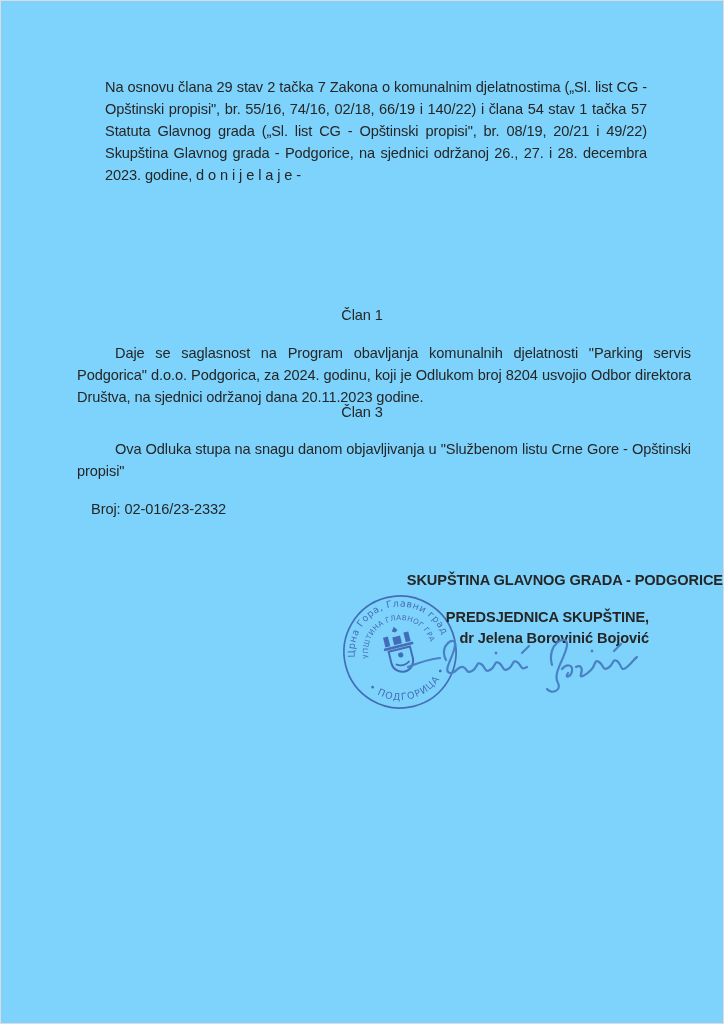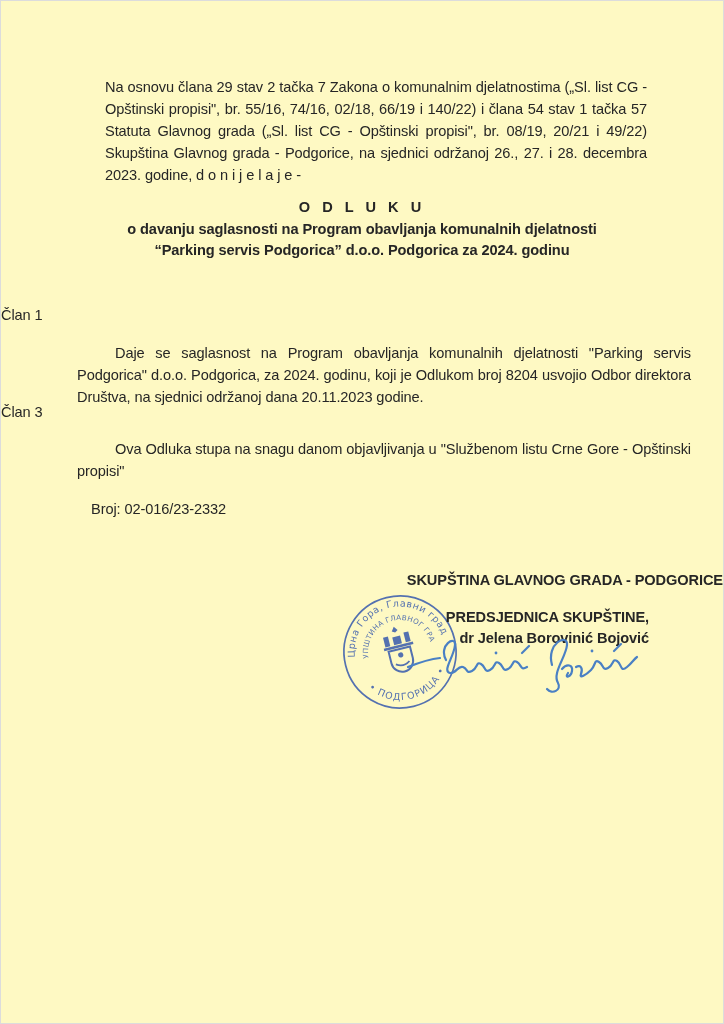--- a/index.html
+++ b/index.html
@@ -1,19 +1,19 @@
 <!DOCTYPE html>
 <html><head>
 <meta charset="utf-8">
 <style>
   html,body{margin:0;padding:0;background:#ffffff;}
   .page{
     position:relative;
     width:724px;height:1024px;
-    background:#fef9c3;
+    background:#7dd3fc;
     box-sizing:border-box;
     border:1px solid #dcdcdc;
     font-family:"Liberation Sans","DejaVu Sans",sans-serif;
     color:#262626;
     font-size:14.6px;
     line-height:22px;
     letter-spacing:-0.1px;
     overflow:hidden;
   }
   .abs{position:absolute;}
@@ -21,21 +21,21 @@
     top:60px;left:104px;right:76px;
     text-align:justify;
   }
   .heading-block{
     top:196px;left:0;right:0;
     text-align:center;
     font-weight:bold;
     line-height:21px;
   }
   .decision-title{letter-spacing:4px;margin-bottom:1px;}
-  .clan-heading{left:0;right:0;}
+  .clan-heading{left:0;right:0;text-align:center;}
   .clan-h1{top:303px;}
   .clan-h2{top:400px;}
   .clan-text{
     left:76px;right:32px;
     text-align:justify;
     text-indent:38px;
   }
   .clan-t1{top:326px;}
   .clan-t2{top:422px;}
   .ref-block{top:497px;left:90px;line-height:22px;}
@@ -57,25 +57,20 @@
     top:632px;left:405px;width:235px;height:78px;
   }
 </style>
 </head>
 <body>
 
 <div class="page">
 
   <p class="abs intro">Na osnovu člana 29 stav 2 tačka 7 Zakona o komunalnim djelatnostima („Sl. list CG - Opštinski propisi", br. 55/16, 74/16, 02/18, 66/19 i 140/22) i člana 54 stav 1 tačka 57 Statuta Glavnog grada („Sl. list CG - Opštinski propisi", br. 08/19, 20/21 i 49/22) Skupština Glavnog grada - Podgorice, na sjednici održanoj 26., 27. i 28. decembra 2023. godine, d o n i j e l a  j e -</p>
 
-  <div class="abs heading-block">
-    <div class="decision-title">O D L U K U</div>
-    <div>o davanju saglasnosti na Program obavljanja komunalnih djelatnosti</div>
-    <div>“Parking servis Podgorica” d.o.o. Podgorica za 2024. godinu</div>
-  </div>
 
   <div class="abs clan-heading clan-h1">Član 1</div>
   <p class="abs clan-text clan-t1">Daje se saglasnost na Program obavljanja komunalnih djelatnosti "Parking servis Podgorica" d.o.o. Podgorica, za 2024. godinu, koji je  Odlukom broj 8204 usvojio Odbor direktora Društva, na sjednici održanoj dana  20.11.2023 godine.</p>
 
   <div class="abs clan-heading clan-h2">Član 3</div>
   <p class="abs clan-text clan-t2">Ova Odluka stupa na snagu danom objavljivanja u "Službenom listu Crne Gore - Opštinski propisi"</p>
 
   <div class="abs ref-block">
     <div>Broj: 02-016/23-2332</div>
   </div>

